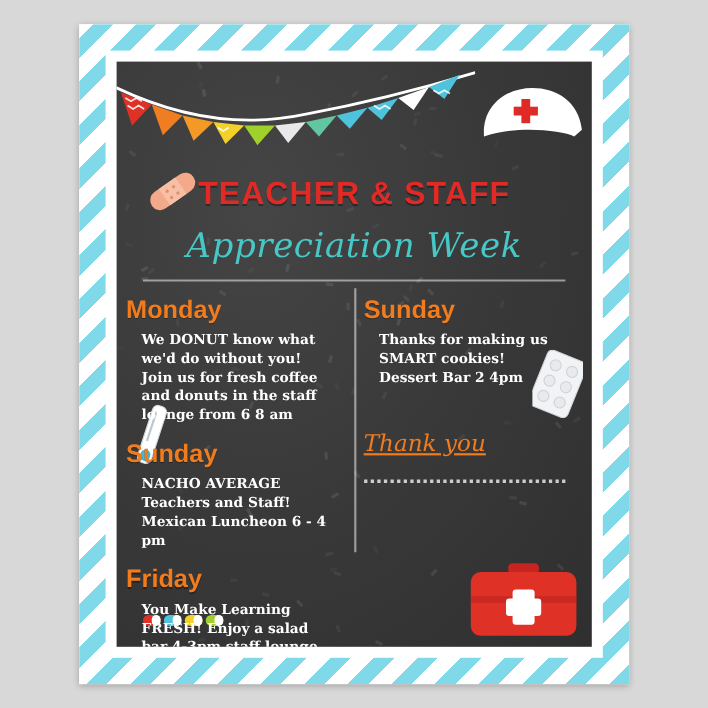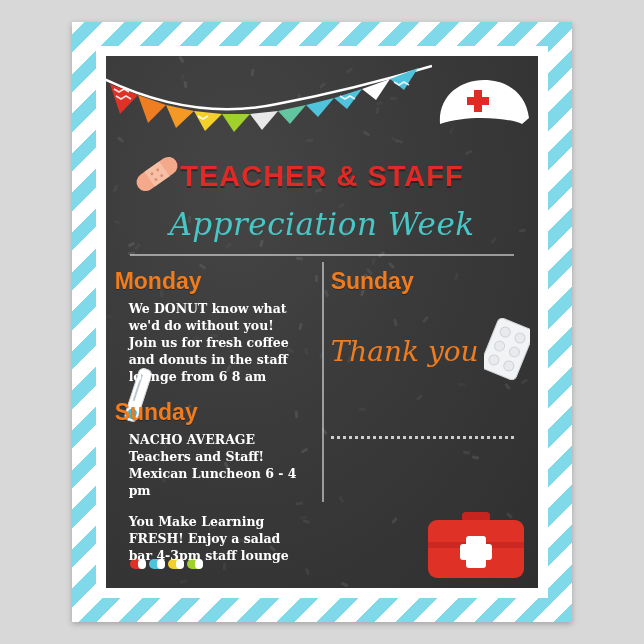--- a/index.html
+++ b/index.html
@@ -206,23 +206,24 @@
     font-size: 12.5px;
     line-height: 17px;
     color: #ffffff;
     padding: 0 14px;
   }
   .day-block { margin-bottom: 14px; }
 
   #thankyou-title {
     font-family: "DejaVu Serif", serif;
     font-style: italic;
-    font-size: 28px;
+    font-size: 21px;
     color: #f07c1e;
     margin-bottom: 6px;
+    text-decoration: underline;
   }
 
   #appreciate {
     position: absolute;
     left: 0; right: 0;
     bottom: 30px;
     text-align: center;
     font-family: "Liberation Sans", sans-serif;
     font-weight: bold;
     font-size: 13px;
@@ -429,27 +430,29 @@
     <div class="col left" style="top:212px;">
       <div class="day-block">
         <div class="day-title">Monday</div>
         <div class="day-body">We DONUT know what we'd do without you! Join us for fresh coffee and donuts in the staff lounge from 6  8 am</div>
       </div>
       <div class="day-block">
         <div class="day-title">Sunday</div>
         <div class="day-body">NACHO AVERAGE Teachers and Staff! Mexican Luncheon 6 - 4 pm</div>
       </div>
       <div class="day-block">
+        <div class="day-title">Friday</div>
         <div class="day-body">You Make Learning FRESH! Enjoy a salad bar 4-3pm staff lounge</div>
       </div>
     </div>
 
     <div class="col right" style="top:212px;">
       <div class="day-block">
         <div class="day-title">Sunday</div>
+        <div class="day-body">Thanks for making us SMART cookies! Dessert Bar 2  4pm</div>
       </div>
       <div class="day-block" style="margin-top:40px;">
         <div id="thankyou-title">Thank you</div>
       </div>
     </div>
 
   </div>
 </div>
 
 </body></html>

